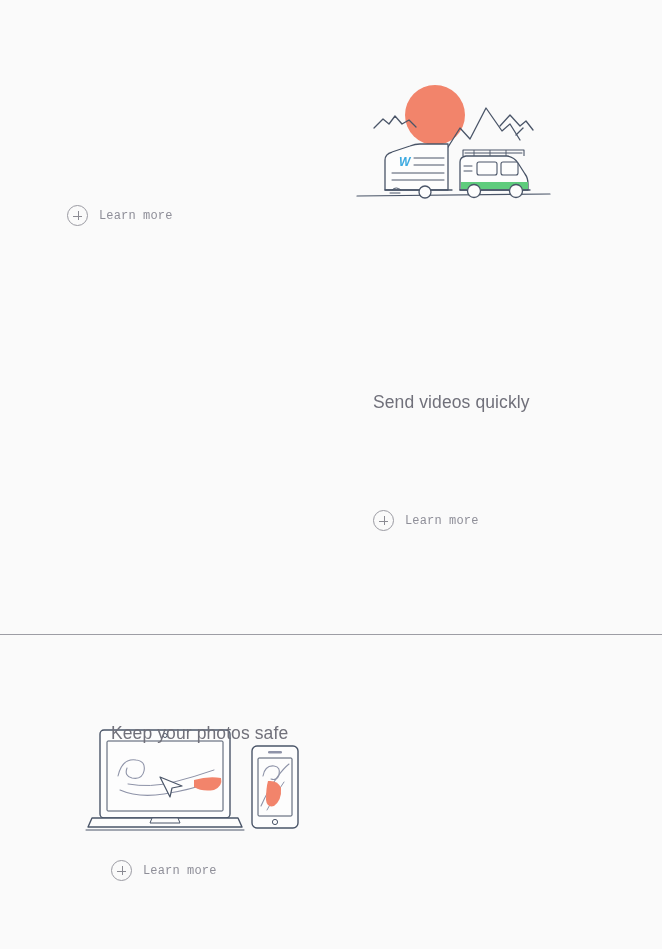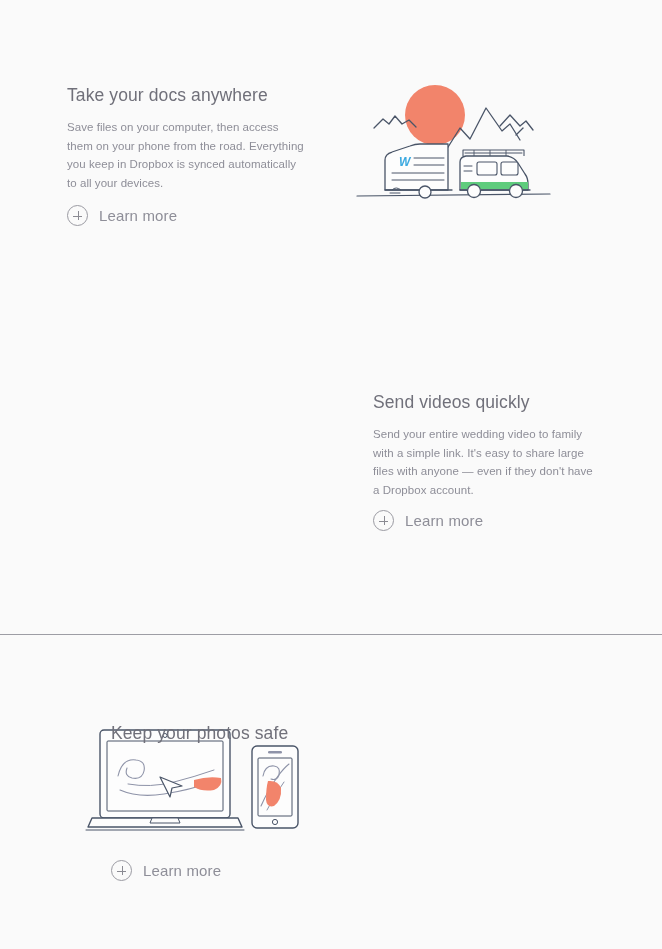--- a/index.html
+++ b/index.html
@@ -77,23 +77,24 @@
   .plus-circle::before {
     width: 9px; height: 1px;
     left: 5px; top: 9.5px;
   }
   .plus-circle::after {
     width: 1px; height: 9px;
     left: 9.5px; top: 5px;
   }
 
   .learn-label {
-    font-size: 15px;
+    font-size: 12px;
     color: #8e8e98;
     letter-spacing: 0.15px;
+    font-family: Liberation Mono, monospace;
   }
 
   
   .illustration {
     position: absolute;
   }
   .illustration svg { display: block; }
 
   
   .divider {
@@ -122,24 +123,20 @@
 
   #divider-1 { top: 634px; }
 </style>
 </head>
 <body>
 
 <div class="page">
 
   <section class="feature" id="section-docs">
 
-    <div class="copy" id="copy-docs">
-      <h2 class="headline">Take your docs anywhere</h2>
-      <p class="body-copy">Save files on your computer, then access them on your phone from the road. Everything you keep in Dropbox is synced automatically to all your devices.</p>
-    </div>
 
     <a class="learn-more" id="learn-docs">
       <span class="plus-circle"></span>
       <span class="learn-label">Learn more</span>
     </a>
 
     <div class="illustration" id="illu-docs">
       <svg width="205" height="135" viewBox="0 0 205 135" fill="none">
 
         <ellipse cx="83" cy="37" rx="30" ry="30" fill="#f2846b"></ellipse>
@@ -185,21 +182,20 @@
         <circle cx="122" cy="113" r="6.5" fill="#fdfdfd" stroke="#4a5568" stroke-width="1.3"></circle>
         <circle cx="164" cy="113" r="6.5" fill="#fdfdfd" stroke="#4a5568" stroke-width="1.3"></circle>
       </svg>
     </div>
   </section>
 
   <section class="feature" id="section-videos">
 
     <div class="copy" id="copy-videos">
       <h2 class="headline">Send videos quickly</h2>
-      <p class="body-copy">Send your entire wedding video to family with a simple link. It's easy to share large files with anyone — even if they don't have a Dropbox account.</p>
     </div>
 
     <a class="learn-more" id="learn-videos">
       <span class="plus-circle"></span>
       <span class="learn-label">Learn more</span>
     </a>
 
     <div class="illustration" id="illu-videos">
       <svg width="230" height="125" viewBox="0 0 230 125" fill="none">
 

